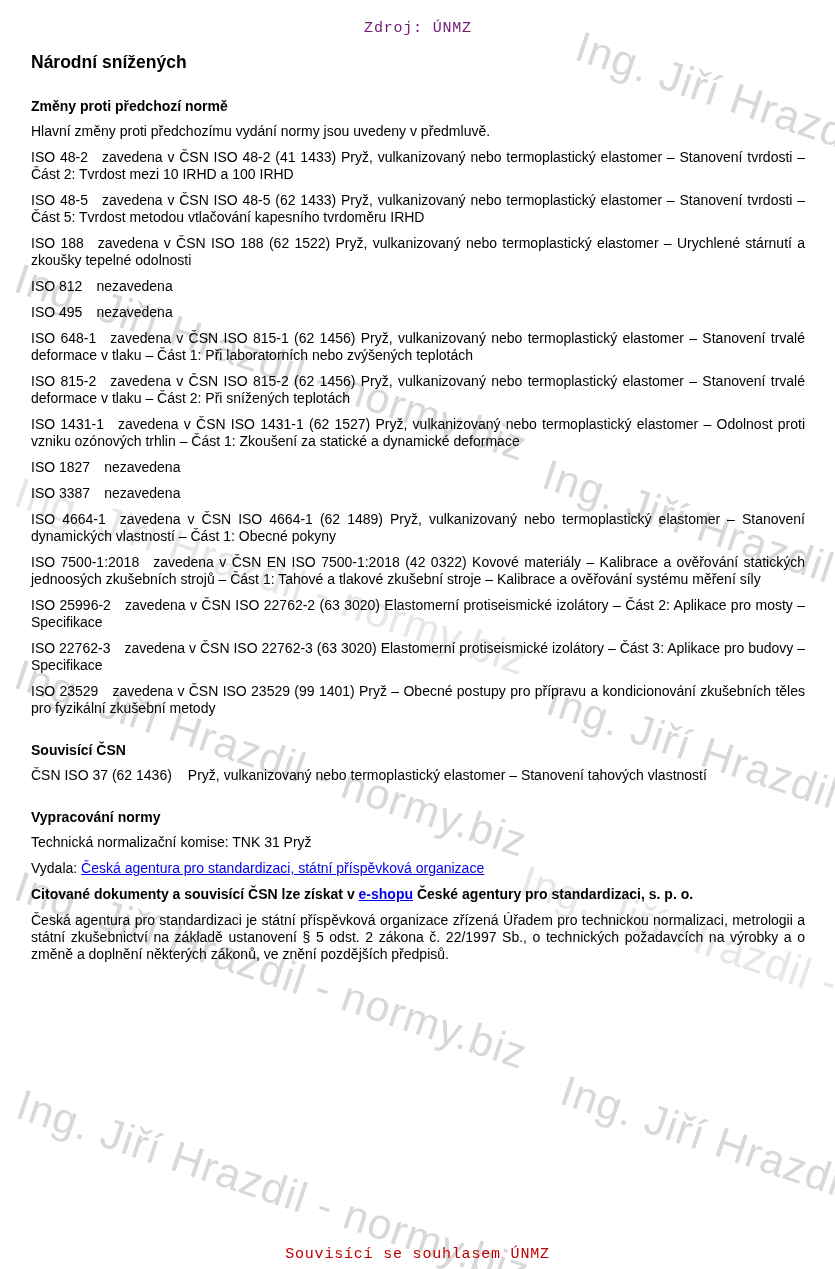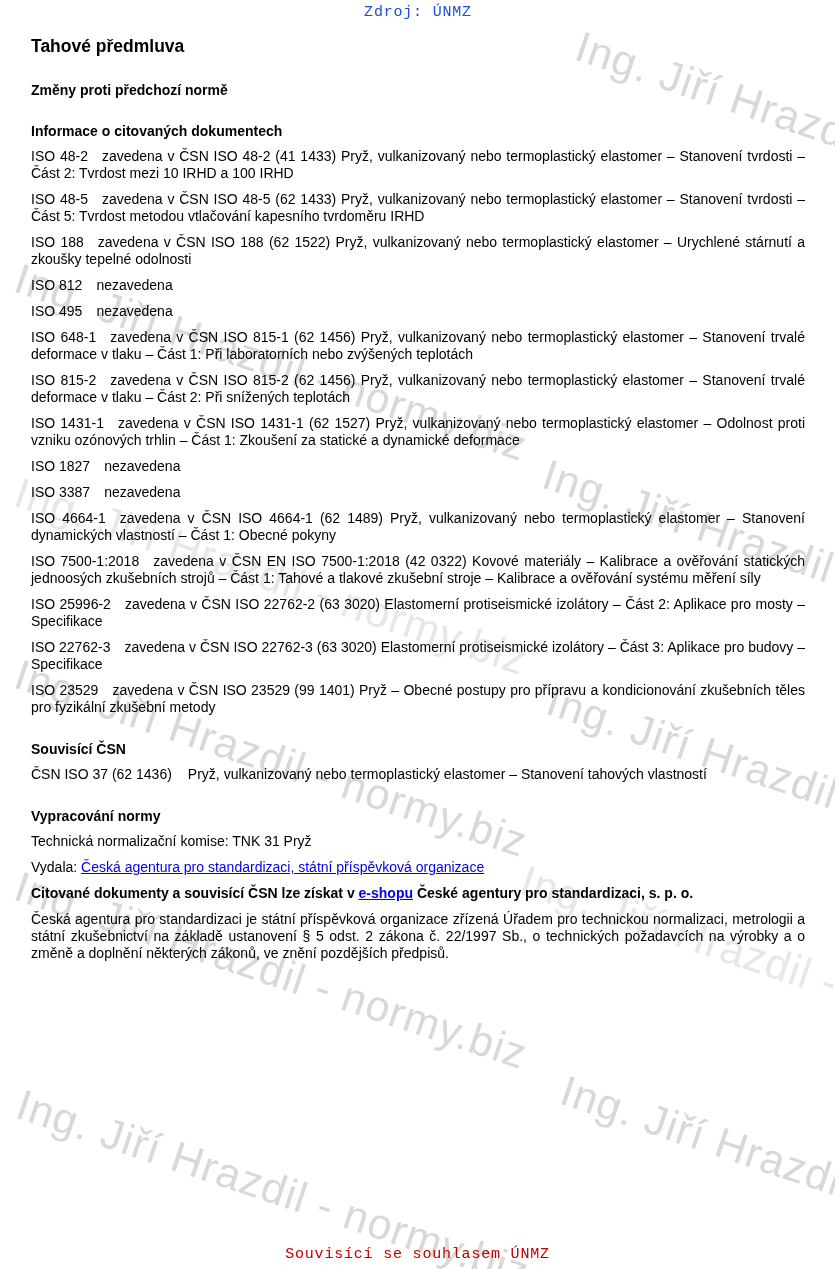--- a/index.html
+++ b/index.html
@@ -40,22 +40,22 @@
     position: absolute;
     left: 31px;
     top: 0;
     width: 774px;
   }
   .src-line {
     text-align: center;
     font-family: "Liberation Mono", "DejaVu Sans Mono", monospace;
     font-size: 15px;
     letter-spacing: 0.8px;
-    color: #1d4ed8;
-    margin-top: 4px;
+    color: #701a75;
+    margin-top: 20px;
   }
   h1 {
     font-size: 17.5px;
     font-weight: bold;
     margin: 15px 0 0 0;
   }
   h2 {
     font-size: 14px;
     font-weight: bold;
     margin: 25px 0 0 0;
@@ -99,25 +99,25 @@
   <div class="wm wm6">Ing. Jiří Hrazdil - normy.biz</div>
   <div class="wm wm7">Ing. Jiří Hrazdil - normy.biz</div>
   <div class="wm wm8 faint">Ing. Jiří Hrazdil - normy.biz</div>
   <div class="wm wm9">Ing. Jiří Hrazdil - normy.biz</div>
   <div class="wm wm10">Ing. Jiří Hrazdil - normy.biz</div>
 
   <div class="content">
 
     <div class="src-line">Zdroj: ÚNMZ</div>
 
-    <h1>Tahové předmluva</h1>
+    <h1>Národní snížených</h1>
 
     <h2>Změny proti předchozí normě</h2>
+    <p>Hlavní změny proti předchozímu vydání normy jsou uvedeny v předmluvě.</p>
 
-    <h2>Informace o citovaných dokumentech</h2>
 
     <div>
         <p class="cite justify"><span class="term">ISO 48-2</span><span>zavedena v ČSN ISO 48-2 (41 1433) Pryž, vulkanizovaný nebo termoplastický elastomer – Stanovení tvrdosti – Část 2: Tvrdost mezi 10 IRHD a 100 IRHD</span></p>
         <p class="cite justify"><span class="term">ISO 48-5</span><span>zavedena v ČSN ISO 48-5 (62 1433) Pryž, vulkanizovaný nebo termoplastický elastomer – Stanovení tvrdosti – Část 5: Tvrdost metodou vtlačování kapesního tvrdoměru IRHD</span></p>
         <p class="cite justify"><span class="term">ISO 188</span><span>zavedena v ČSN ISO 188 (62 1522) Pryž, vulkanizovaný nebo termoplastický elastomer – Urychlené stárnutí a zkoušky tepelné odolnosti</span></p>
         <p class="cite justify"><span class="term">ISO 812</span><span>nezavedena</span></p>
         <p class="cite justify"><span class="term">ISO 495</span><span>nezavedena</span></p>
         <p class="cite justify"><span class="term">ISO 648-1</span><span>zavedena v ČSN ISO 815-1 (62 1456) Pryž, vulkanizovaný nebo termoplastický elastomer – Stanovení trvalé deformace v tlaku – Část 1: Při laboratorních nebo zvýšených teplotách</span></p>
         <p class="cite justify"><span class="term">ISO 815-2</span><span>zavedena v ČSN ISO 815-2 (62 1456) Pryž, vulkanizovaný nebo termoplastický elastomer – Stanovení trvalé deformace v tlaku – Část 2: Při snížených teplotách</span></p>
         <p class="cite justify"><span class="term">ISO 1431-1</span><span>zavedena v ČSN ISO 1431-1 (62 1527) Pryž, vulkanizovaný nebo termoplastický elastomer – Odolnost proti vzniku ozónových trhlin – Část 1: Zkoušení za statické a dynamické deformace</span></p>

